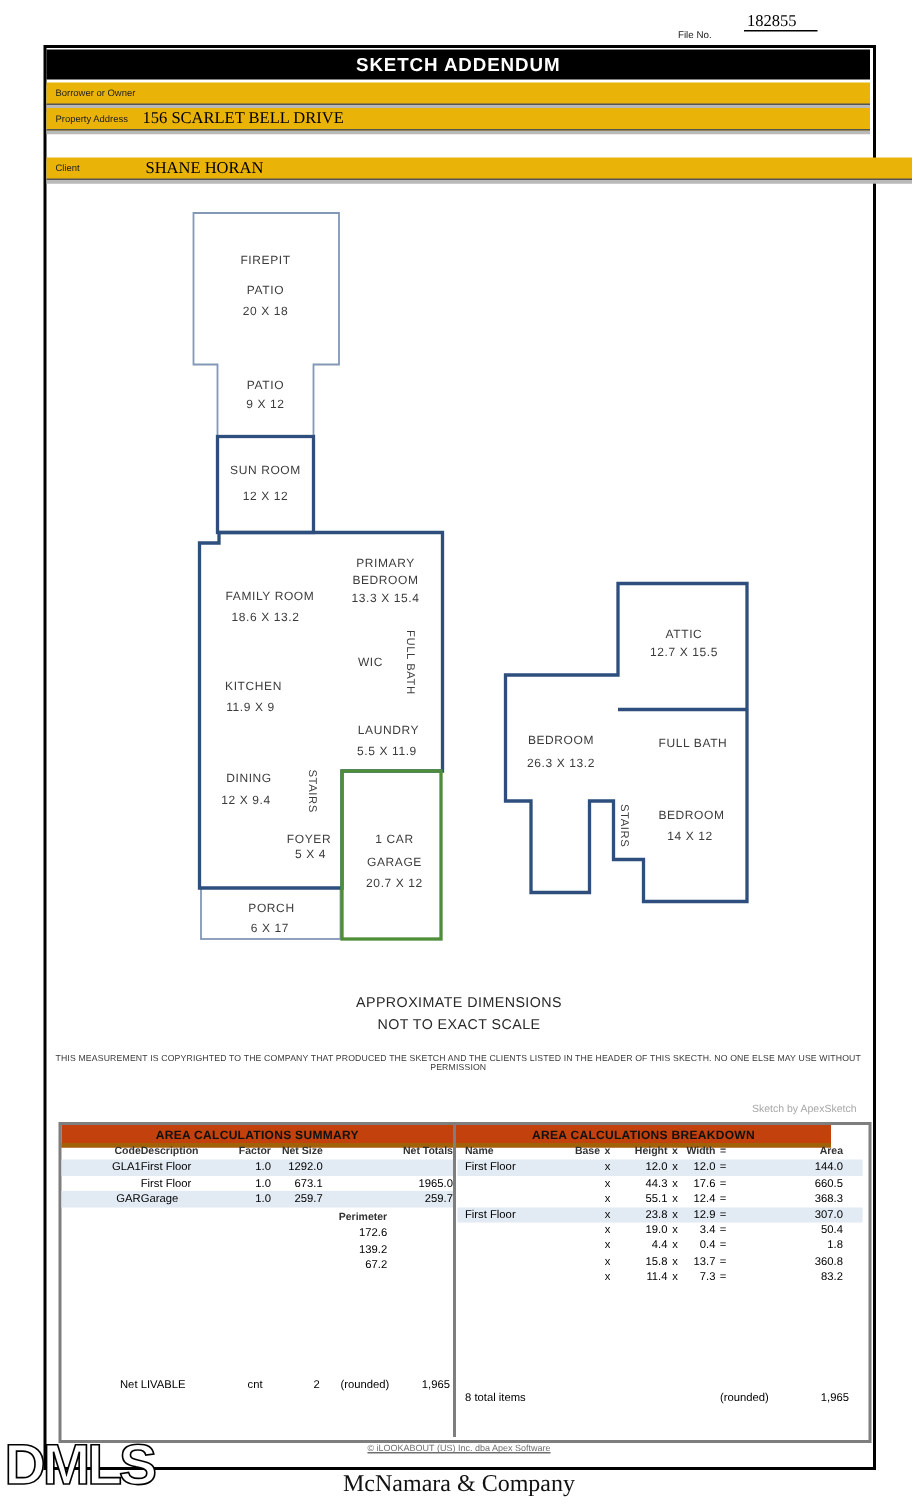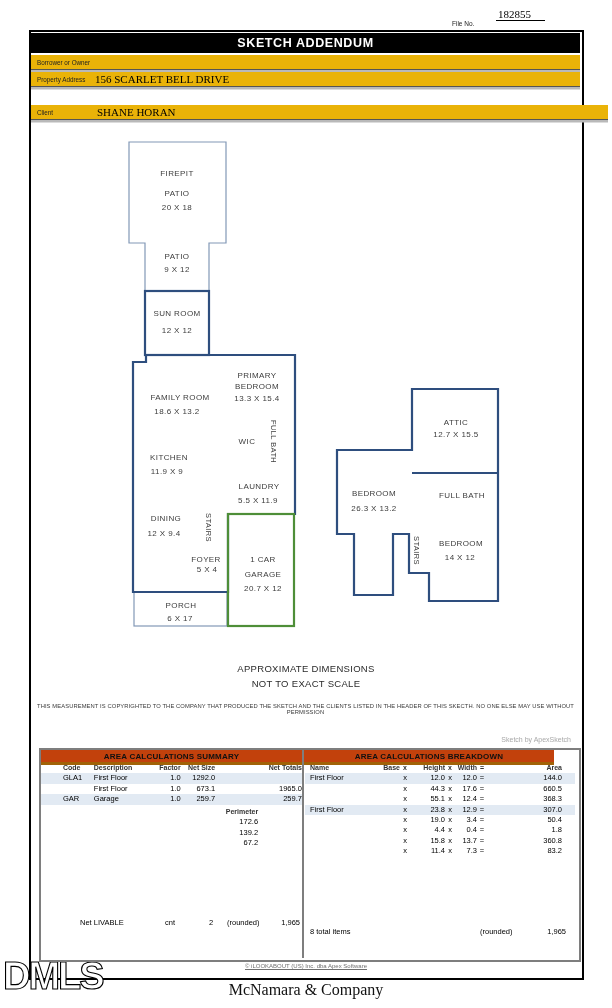--- a/index.html
+++ b/index.html
@@ -41,21 +41,21 @@
   .ttitle.left{left:41px;width:261px;}
   .ttitle.right{left:304px;width:250px;}
 
   .thead,.trow{display:flex;font-size:7.5px;line-height:10.4px;height:10.4px;white-space:nowrap;}
   .thead{font-weight:bold;color:#333;font-size:7px;}
   .cell{display:block;overflow:visible;}
   .num{text-align:right;}
   .ctr{text-align:center;}
 
   
-  .c-code{width:33px;padding-left:22px;}
+  .c-code{width:33px;padding-left:22px;text-align:right;}
   .c-desc{width:54px;}
   .c-factor{width:39px;}
   .c-size{width:37px;}
   .c-perim{width:46px;margin-top:44px;}
   .c-tot{width:47px;}
 
   
   .r-name{width:60px;padding-left:5px;}
   .r-base{width:30px;}
   .r-x{width:10px;}

